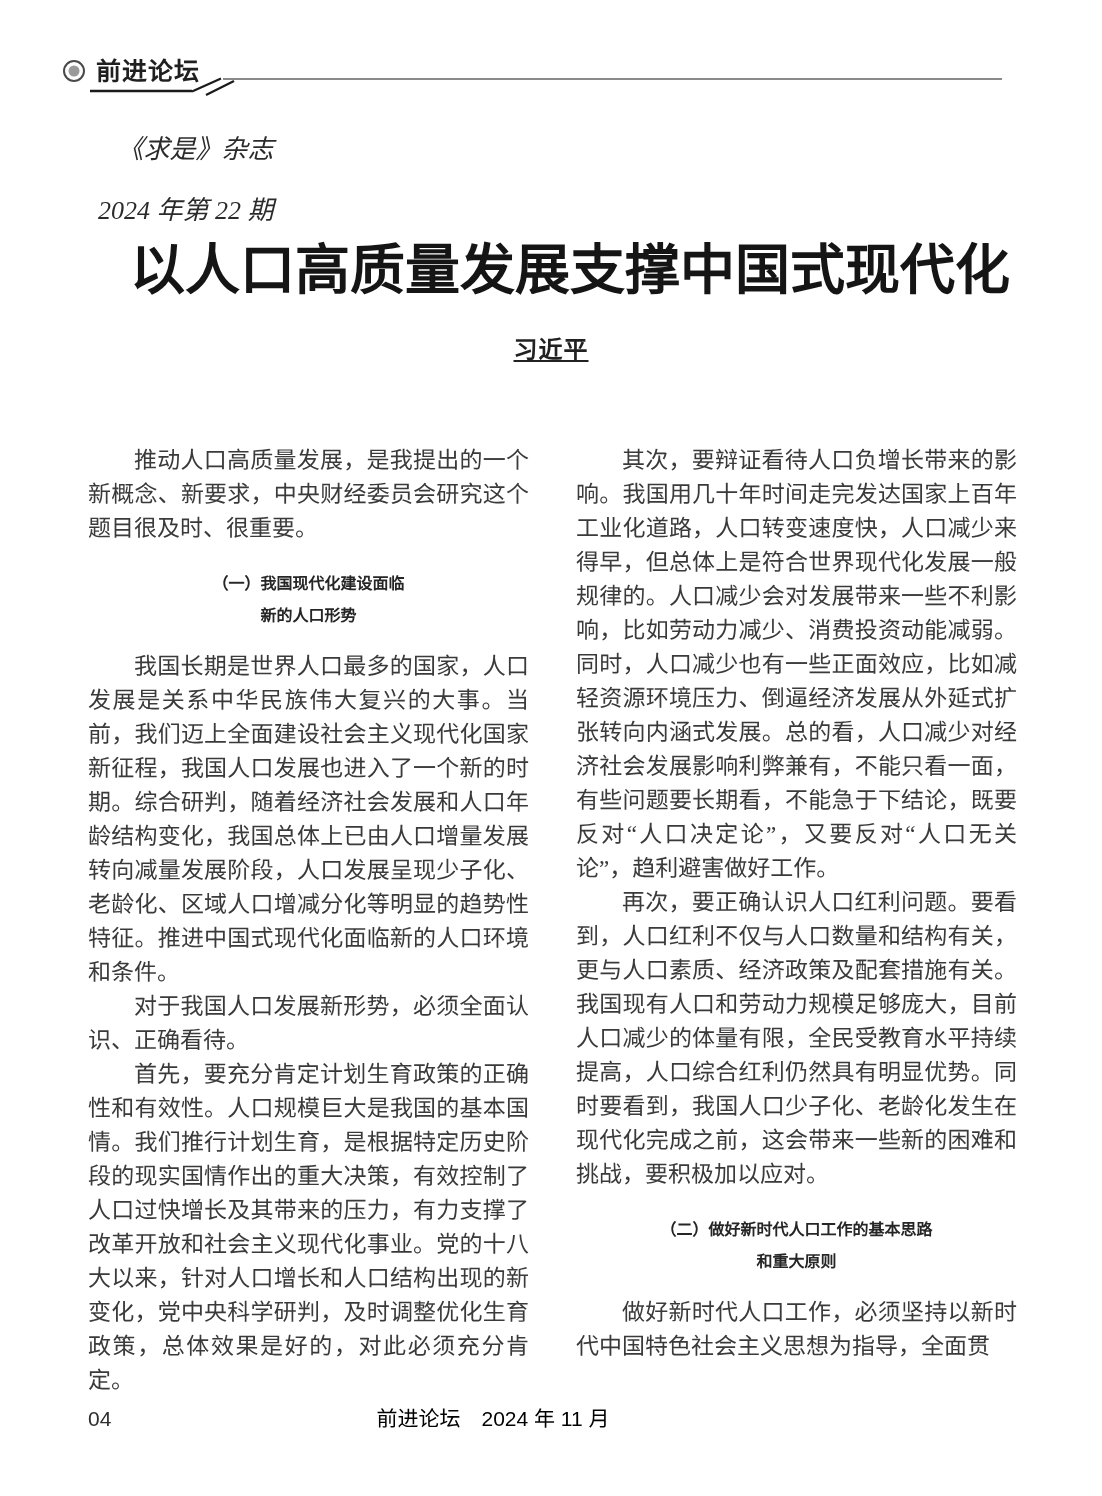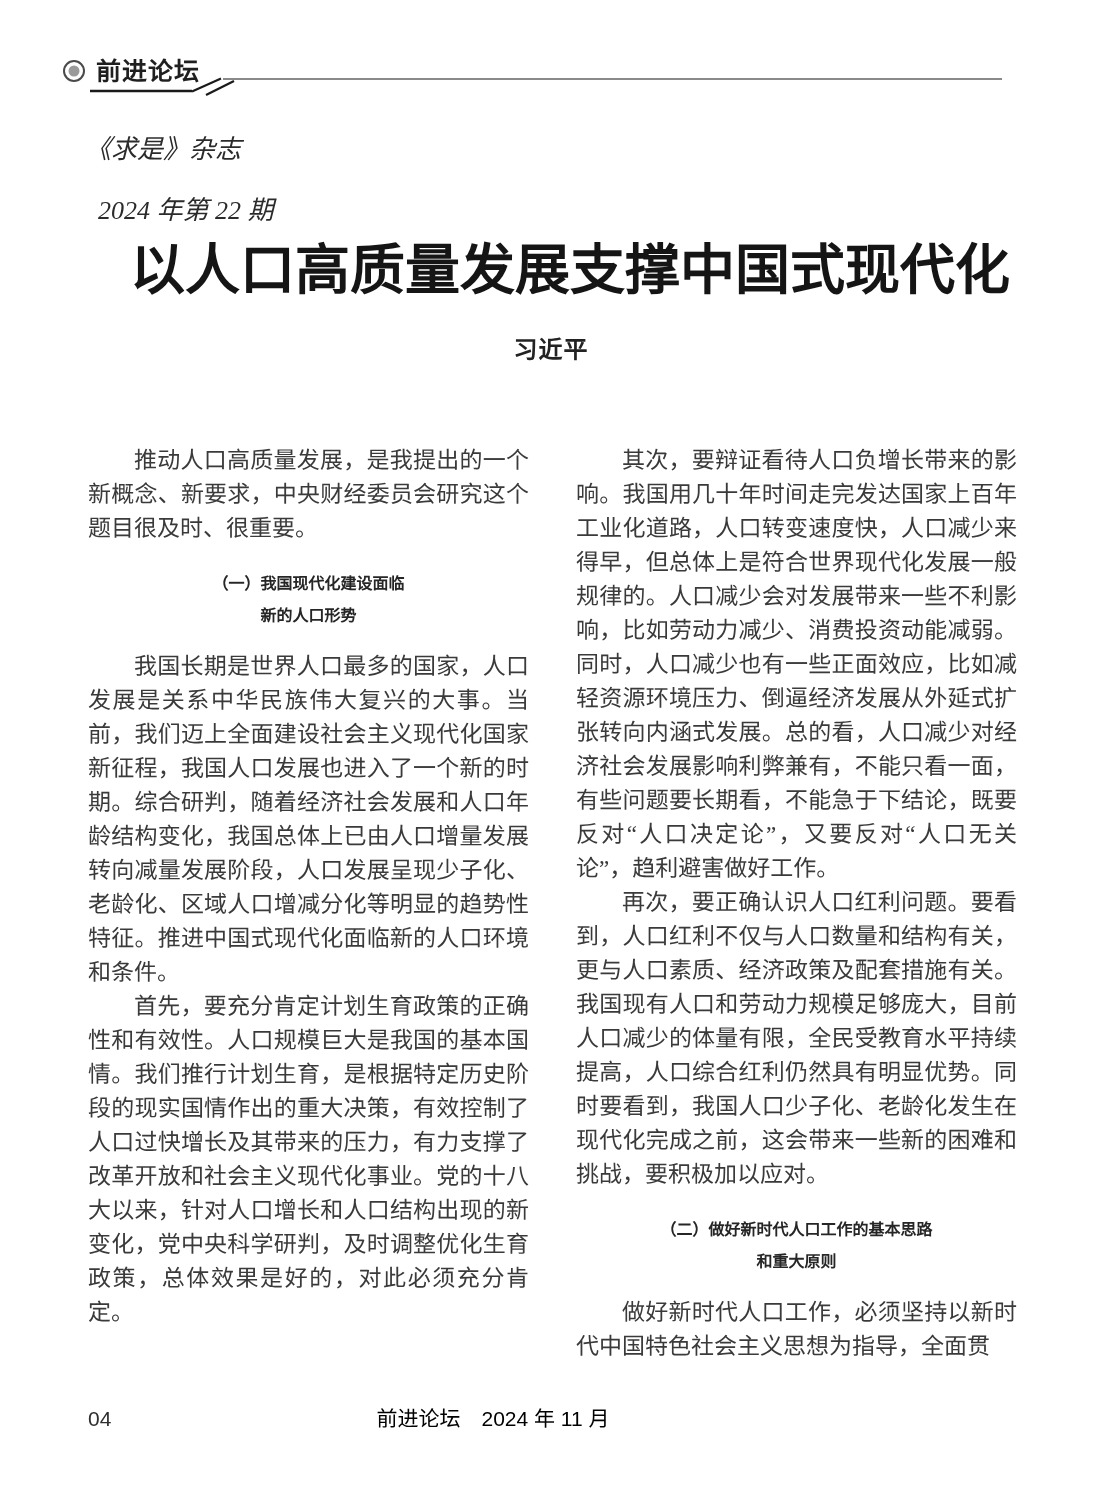--- a/index.html
+++ b/index.html
@@ -39,20 +39,21 @@
 
   
   .source-block {
     position: absolute;
     left: 85px;
     top: 131px;
     font-style: italic;
     font-size: 26px;
     line-height: 37px;
     color: #2b2b2b;
+    text-align: right;
   }
   .source-line2 { padding-left: 13px; margin-top: 24px; }
 
   
   .article-title {
     position: absolute;
     left: 0;
     top: 240px;
     width: 1102px;
     text-align: center;
@@ -71,20 +72,21 @@
     top: 336px;
     width: 1102px;
     text-align: center;
     font-family: "Liberation Sans", "DejaVu Sans", sans-serif;
     font-weight: bold;
     font-size: 24px;
     line-height: 28px;
     color: #222222;
     letter-spacing: 1px;
     margin: 0;
+    text-decoration: underline;
   }
 
   
   .column {
     position: absolute;
     top: 444px;
     width: 441px;
     font-size: 23px;
     line-height: 34px;
     text-align: justify;
@@ -161,20 +163,21 @@
   <h1 class="article-title">以人口高质量发展支撑中国式现代化</h1>
   <div class="article-author">习近平</div>
 
   <div class="column column-left">
     <p class="body-p">推动人口高质量发展，是我提出的一个新概念、新要求，中央财经委员会研究这个题目很及时、很重要。</p>
     <h3 class="section-heading">
       <span class="h-line">（一）我国现代化建设面临</span>
       <span class="h-line">新的人口形势</span>
     </h3>
     <p class="body-p">我国长期是世界人口最多的国家，人口发展是关系中华民族伟大复兴的大事。当前，我们迈上全面建设社会主义现代化国家新征程，我国人口发展也进入了一个新的时期。综合研判，随着经济社会发展和人口年龄结构变化，我国总体上已由人口增量发展转向减量发展阶段，人口发展呈现少子化、老龄化、区域人口增减分化等明显的趋势性特征。推进中国式现代化面临新的人口环境和条件。</p>
+    <p class="body-p">对于我国人口发展新形势，必须全面认识、正确看待。</p>
     <p class="body-p">首先，要充分肯定计划生育政策的正确性和有效性。人口规模巨大是我国的基本国情。我们推行计划生育，是根据特定历史阶段的现实国情作出的重大决策，有效控制了人口过快增长及其带来的压力，有力支撑了改革开放和社会主义现代化事业。党的十八大以来，针对人口增长和人口结构出现的新变化，党中央科学研判，及时调整优化生育政策，总体效果是好的，对此必须充分肯定。</p>
   </div>
 
   <div class="column column-right">
     <p class="body-p">其次，要辩证看待人口负增长带来的影响。我国用几十年时间走完发达国家上百年工业化道路，人口转变速度快，人口减少来得早，但总体上是符合世界现代化发展一般规律的。人口减少会对发展带来一些不利影响，比如劳动力减少、消费投资动能减弱。同时，人口减少也有一些正面效应，比如减轻资源环境压力、倒逼经济发展从外延式扩张转向内涵式发展。总的看，人口减少对经济社会发展影响利弊兼有，不能只看一面，有些问题要长期看，不能急于下结论，既要反对“人口决定论”，又要反对“人口无关论”，趋利避害做好工作。</p>
     <p class="body-p">再次，要正确认识人口红利问题。要看到，人口红利不仅与人口数量和结构有关，更与人口素质、经济政策及配套措施有关。我国现有人口和劳动力规模足够庞大，目前人口减少的体量有限，全民受教育水平持续提高，人口综合红利仍然具有明显优势。同时要看到，我国人口少子化、老龄化发生在现代化完成之前，这会带来一些新的困难和挑战，要积极加以应对。</p>
     <h3 class="section-heading">
       <span class="h-line">（二）做好新时代人口工作的基本思路</span>
       <span class="h-line">和重大原则</span>
     </h3>

